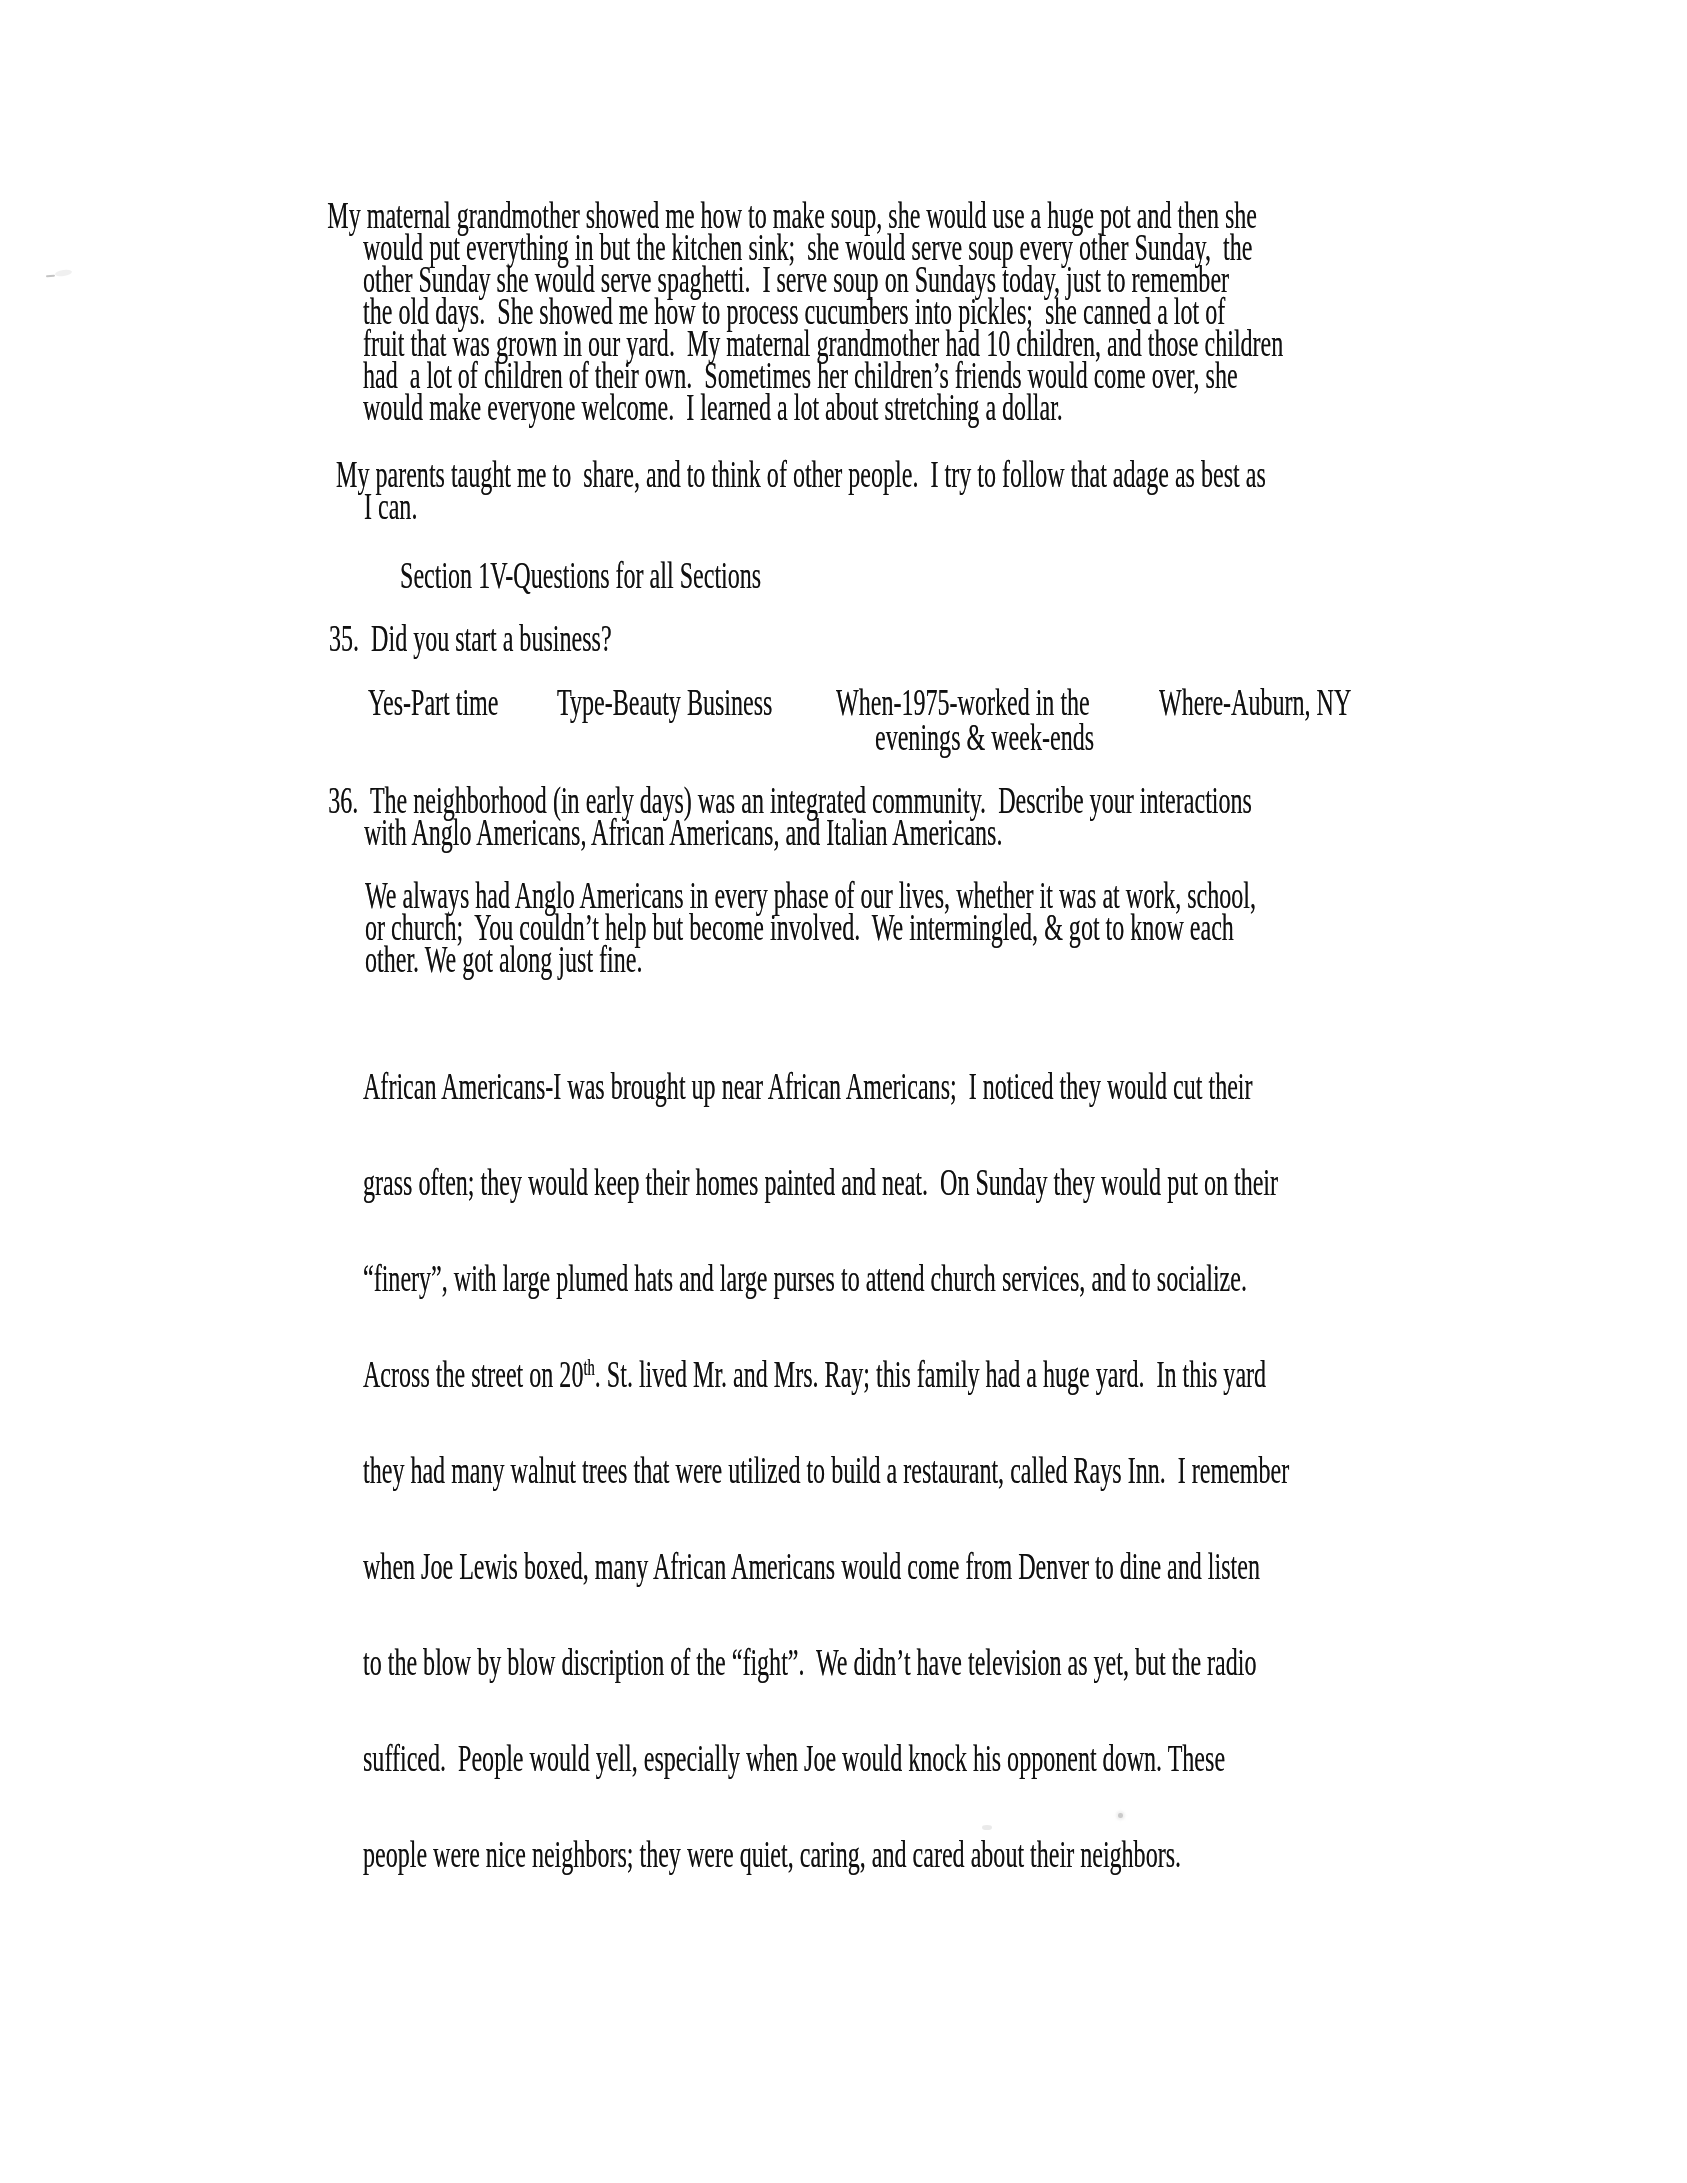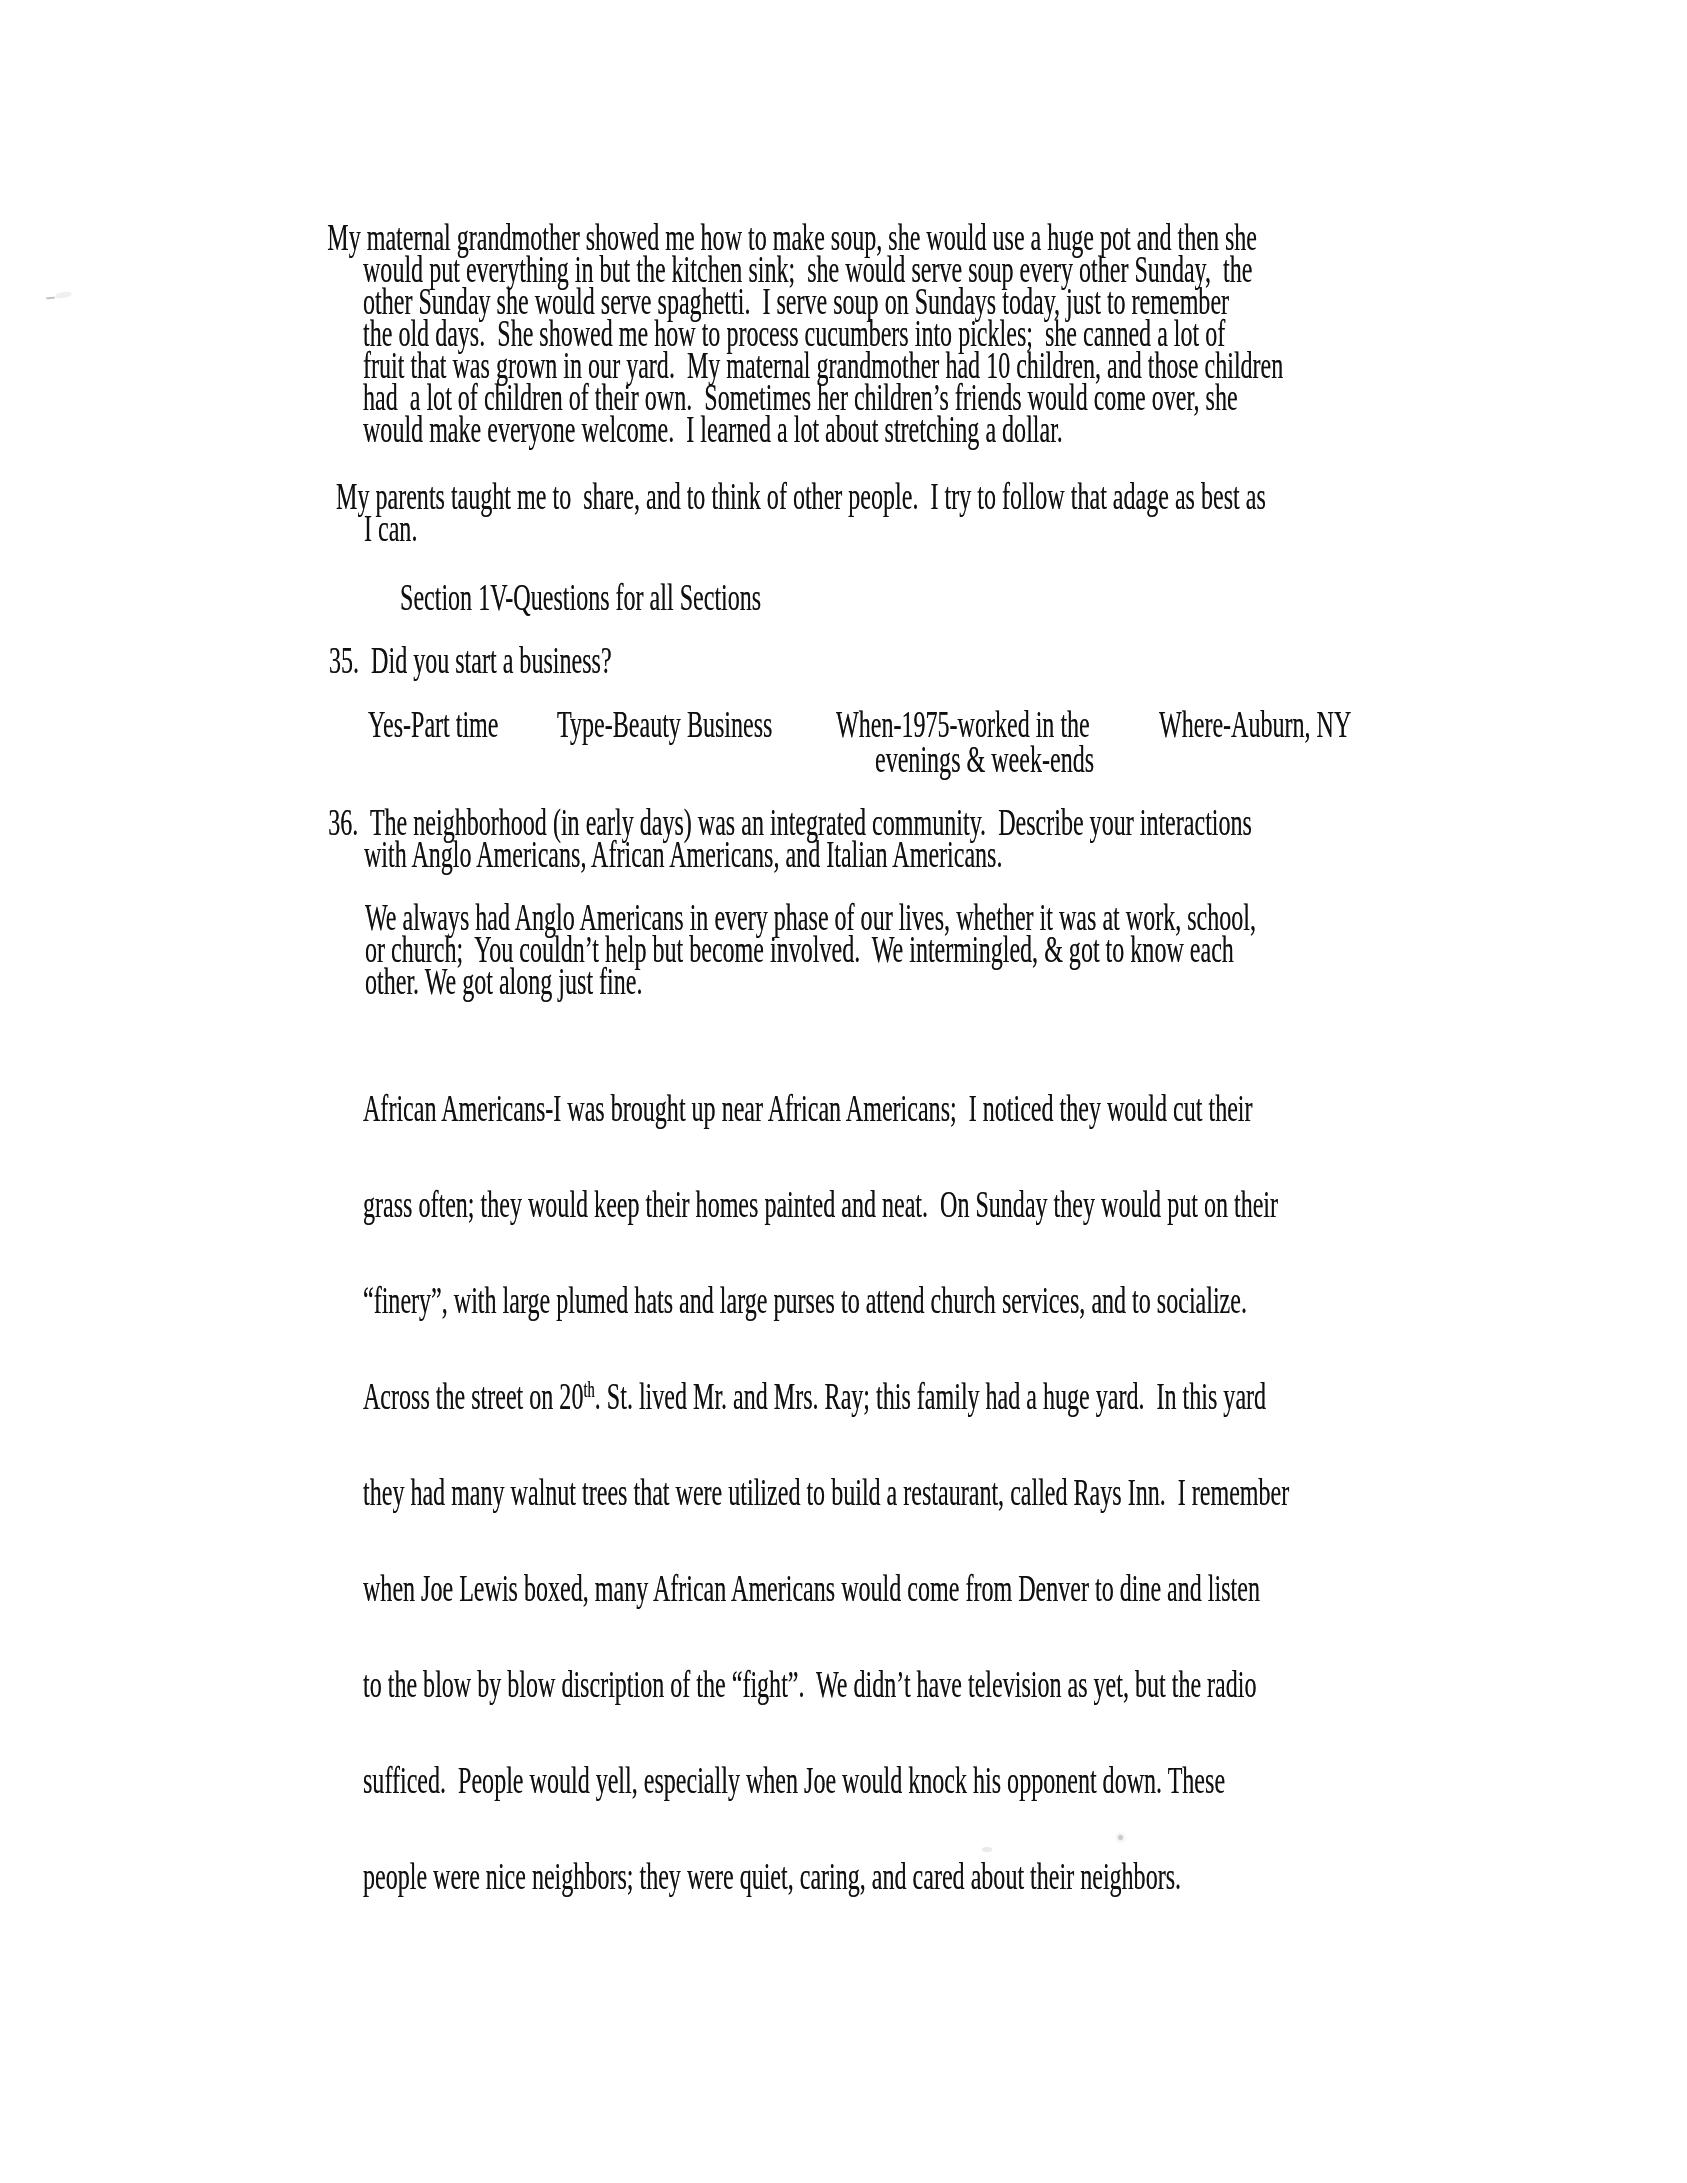--- a/index.html
+++ b/index.html
@@ -8,21 +8,20 @@
     background: #ffffff;
   }
   .page {
     position: relative;
     width: 1687px;
     height: 2013px;
     background: #ffffff;
     overflow: hidden;
     font-family: "Liberation Serif", serif;
     color: #101010;
-    margin-top: 22px;
   }
   
   .tb {
     position: absolute;
     white-space: pre;
     font-size: 37px;
     line-height: 32px;
     transform: scaleX(0.65);
     transform-origin: 0 0;
     color: #101010;

